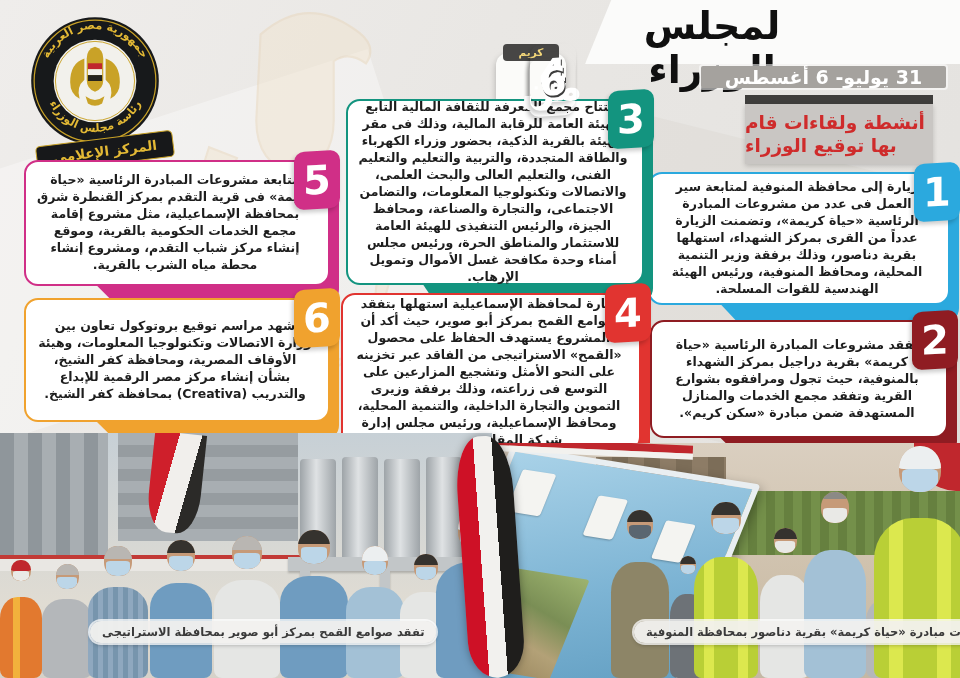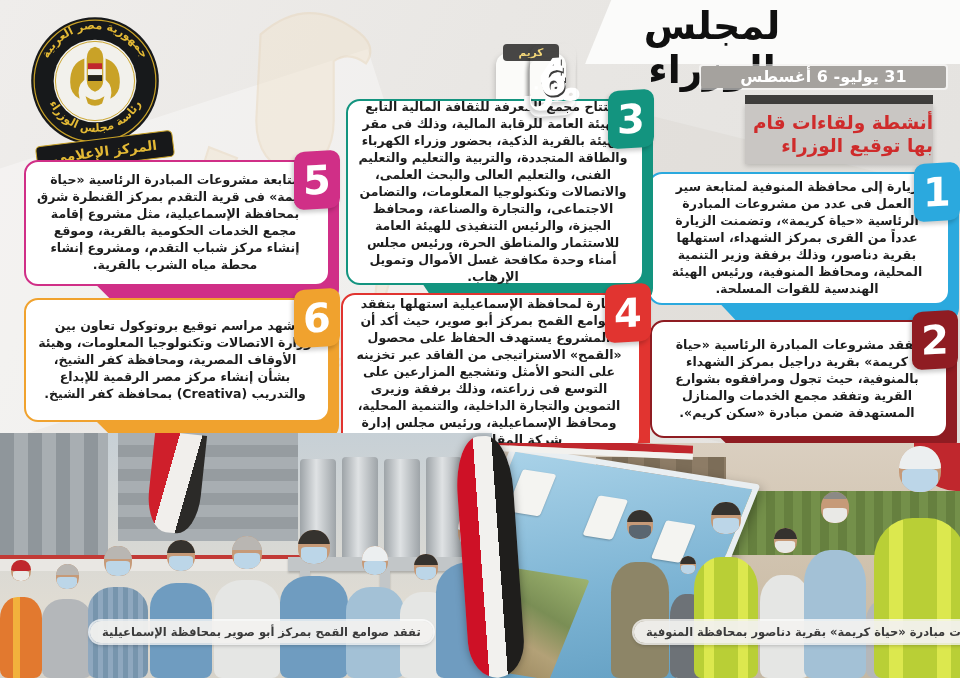--- a/index.html
+++ b/index.html
@@ -12,21 +12,21 @@
   .watermark { position:absolute; left:130px; top:-14px; width:330px; height:430px; opacity:.6; }
 
   
   .hdr-band { position:absolute; right:0; top:0; width:375px; height:64px; background:#fbfbfa;
               clip-path:polygon(7% 0,100% 0,100% 100%,0 100%); box-shadow:0 2px 6px rgba(0,0,0,.12); }
   .hdr-small { position:absolute; right:18px; top:4px; width:110px; text-align:right; direction:rtl;
                font-weight:bold; font-size:22px; line-height:1.2; color:#242424; }
   .hdr-title { position:absolute; right:128px; top:4px; width:240px; text-align:center; direction:rtl;
                font-weight:bold; font-size:38px; color:#101010; letter-spacing:-1px; }
   .hdr-date { position:absolute; right:14px; top:66px; width:245px; height:22px; background:#a5a29e;
-              color:#fff; font-weight:bold; font-size:16px; text-align:center; line-height:22px;
+              color:#fff; font-weight:bold; font-size:19px; text-align:center; line-height:22px;
               direction:rtl; border-radius:2px; box-shadow:0 0 0 2px rgba(255,255,255,.55); }
 
   
   .logo { position:absolute; left:30px; top:16px; width:150px; height:160px; }
   .logo svg { display:block; }
   .logo-banner { position:absolute; left:6px; top:122px; width:138px; height:27px; background:#17181a;
                  border:1.5px solid #c9a227; border-radius:5px; transform:rotate(-7deg);
                  color:#e3b935; font-weight:bold; font-size:13.5px; text-align:center; line-height:24px; direction:rtl; }
 
   
@@ -39,21 +39,21 @@
                    align-items:center; justify-content:center; direction:rtl; }
   .pgbadge .num { font-weight:bold; color:#f2a32b; text-shadow:1px 2px 0 #3c3c3c; transform:skewX(-6deg); }
   .pgbadge .n1 { font-size:36px; }
   .pgbadge .of { font-size:11px; color:#169a8a; font-weight:bold; margin:14px 1px 0; text-shadow:none; }
   .pgbadge .n2 { font-size:30px; margin-top:8px; }
 
   
   .sec-bar { position:absolute; right:27px; top:95px; width:188px; height:9px; background:#3f3e3c; }
   .sec-banner { position:absolute; right:27px; top:104px; width:188px; height:60px; background:#c9c6c3;
                 box-shadow:0 2px 5px rgba(0,0,0,.18); display:flex; flex-direction:column;
-                align-items:flex-start; justify-content:center; direction:rtl; }
+                align-items:flex-end; justify-content:center; direction:rtl; }
   .sec-banner div { color:#cf2b2b; font-weight:bold; font-size:18.5px; line-height:1.25; }
 
   
   .card { position:absolute; }
   .card .accent { position:absolute; left:14px; right:-9px; top:10px; bottom:-15px; border-radius:16px;
                   background:var(--accent); clip-path:polygon(100% 0,100% 100%,26% 100%,0 42%,0 0); }
   .card .box { position:absolute; inset:0 0 4px 0; background:#fff; border:2px solid var(--accent);
                border-radius:14px; display:flex; align-items:center; padding:6px 14px 8px 10px; }
   .card .txt { width:100%; direction:rtl; text-align:center; font-weight:bold; font-size:12.5px;
                line-height:1.36; color:#1d1d1d; }
@@ -371,16 +371,16 @@
       <div class="ph">
           <div class="cap"></div>
           <div class="mask"></div>
         </div>
         <div class="torso t-vest"></div>
     </div>
   </div>
 
   <div class="flagribbon"></div>
 
-  <div class="caption" style="left:90px;top:621px">تفقد صوامع القمح بمركز أبو صوير بمحافظة الإسماعيلية</div>
+  <div class="caption" style="left:90px;top:621px">تفقد صوامع القمح بمركز أبو صوير بمحافظة الاستراتيجى</div>
   <div class="caption" style="left:634px;top:621px">تفقد مشروعات مبادرة «حياة كريمة» بقرية دناصور بمحافظة المنوفية</div>
 
 </div>
 
 </body></html>

